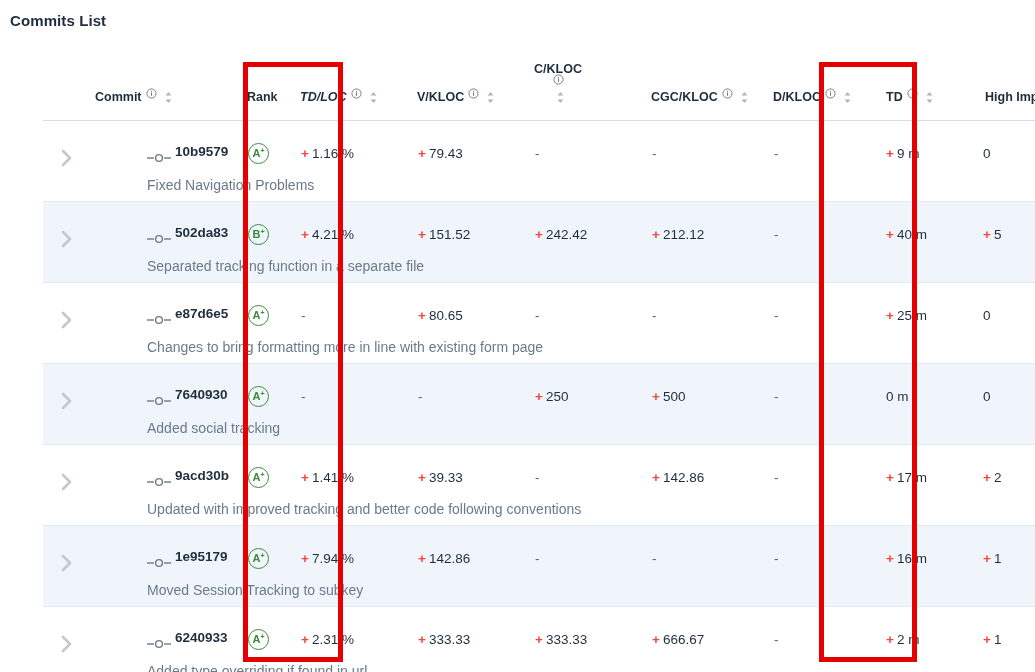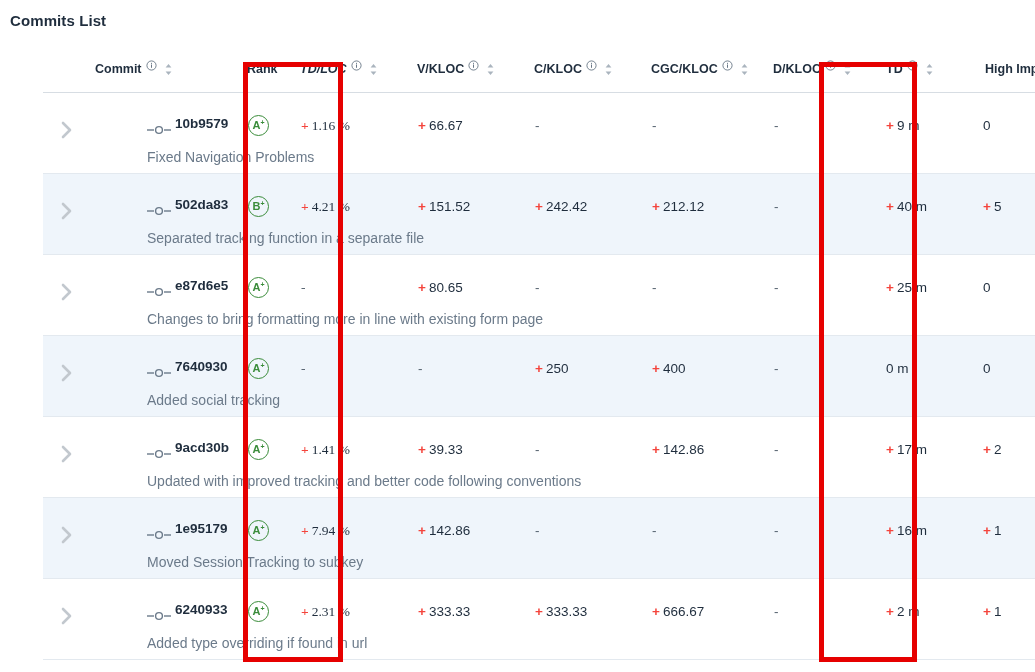--- a/index.html
+++ b/index.html
@@ -64,21 +64,21 @@
   }
   thead th .hd {
     display: inline-flex;
     align-items: center;
     gap: 2px;
   }
   th.th-commit .hd { padding-left: 4px; }
   th.th-rank   .hd { padding-left: 4px; }
   th.th-tdloc  .hd { padding-left: 14px; font-style: italic; }
   th.th-vkloc  .hd { padding-left: 14px; }
-  th.th-ckloc  .hd { padding-left: 14px; }
+  th.th-ckloc  .hd { padding-left: 14px; flex-direction: column; }
   th.th-cgc    .hd { padding-left: 14px; }
   th.th-dkloc  .hd { padding-left: 14px; }
   th.th-td     .hd { padding-left: 20px; }
   th.th-high   .hd { padding-left: 14px; }
 
   .info-icon {
     display: inline-block;
     width: 11px;
     height: 11px;
     position: relative;
@@ -174,21 +174,21 @@
     left: 0px;
   }
 
   
   .metric {
     padding-top: 25px;
     font-size: 13.5px;
     color: #1f2d3d;
     white-space: nowrap;
   }
-  td.m-tdloc .metric { padding-left: 15px; font-family: Liberation Serif, serif; }
+  td.m-tdloc .metric { padding-left: 15px; }
   td.m-vkloc .metric { padding-left: 15px; }
   td.m-ckloc .metric { padding-left: 15px; }
   td.m-cgc   .metric { padding-left: 15px; }
   td.m-dkloc .metric { padding-left: 15px; }
   td.m-td    .metric { padding-left: 20px; }
   td.m-high  .metric { padding-left: 12px; }
 
   .plus {
     color: #f4443c;
     font-weight: bold;
@@ -404,21 +404,21 @@
           <td class="td-rank">
             <span class="rank-badge">
               <span>A</span>
               <sup>+</sup>
             </span>
           </td>
           <td class="m-tdloc">
             <div class="metric"><span class="plus">+</span><span>1.16 %</span></div>
           </td>
           <td class="m-vkloc">
-            <div class="metric"><span class="plus">+</span><span>66.67</span></div>
+            <div class="metric"><span class="plus">+</span><span>79.43</span></div>
           </td>
           <td class="m-ckloc">
             <div class="metric"><span class="dash">-</span></div>
           </td>
           <td class="m-cgc">
             <div class="metric"><span class="dash">-</span></div>
           </td>
           <td class="m-dkloc">
             <div class="metric"><span class="dash">-</span></div>
           </td>
@@ -551,21 +551,21 @@
           <td class="m-tdloc">
             <div class="metric"><span class="dash">-</span></div>
           </td>
           <td class="m-vkloc">
             <div class="metric"><span class="dash">-</span></div>
           </td>
           <td class="m-ckloc">
             <div class="metric"><span class="plus">+</span><span>250</span></div>
           </td>
           <td class="m-cgc">
-            <div class="metric"><span class="plus">+</span><span>400</span></div>
+            <div class="metric"><span class="plus">+</span><span>500</span></div>
           </td>
           <td class="m-dkloc">
             <div class="metric"><span class="dash">-</span></div>
           </td>
           <td class="m-td">
             <div class="metric"><span class="">0 m</span></div>
           </td>
           <td class="m-high">
             <div class="metric"><span class="">0</span></div>
           </td>

